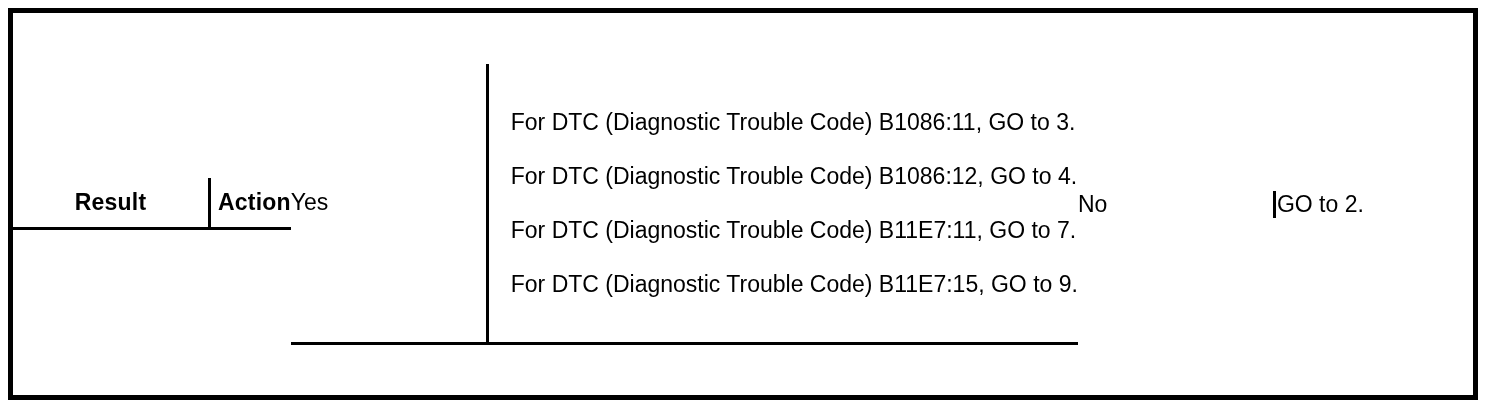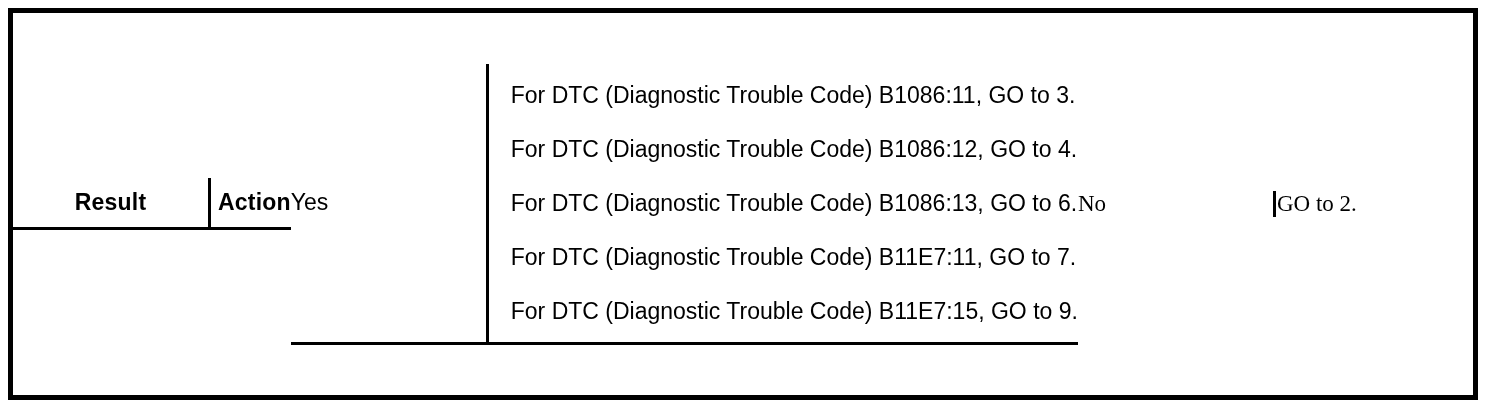--- a/index.html
+++ b/index.html
@@ -36,21 +36,20 @@
   .row-header {
     height: 52px;
     border-bottom: 3px solid #000000;
   }
   .row-yes {
     height: 281px;
     border-bottom: 3px solid #000000;
   }
   .row-no {
     flex: 1 1 auto;
-    font-family: Liberation Serif, serif;
   }
   .cell {
     box-sizing: border-box;
   }
   .col-result {
     width: 198px;
     flex: 0 0 198px;
     border-right: 3px solid #000000;
   }
   .col-action {
@@ -99,21 +98,20 @@
   <div class="row row-header">
     <div class="cell col-result header-cell">Result</div>
     <div class="cell col-action header-cell">Action</div>
   </div>
 
   <div class="row row-yes">
     <div class="cell col-result result-cell">Yes</div>
     <div class="cell col-action action-list">
       <p class="action-line">For DTC (Diagnostic Trouble Code) B1086:11, GO to 3.</p>
       <p class="action-line">For DTC (Diagnostic Trouble Code) B1086:12, GO to 4.</p>
-      <p class="action-line">For DTC (Diagnostic Trouble Code) B1086:13, GO to 6.</p>
       <p class="action-line">For DTC (Diagnostic Trouble Code) B11E7:11, GO to 7.</p>
       <p class="action-line">For DTC (Diagnostic Trouble Code) B11E7:15, GO to 9.</p>
     </div>
   </div>
 
   <div class="row row-no">
     <div class="cell col-result result-cell">No</div>
     <div class="cell col-action action-single">GO to 2.</div>
   </div>
 

